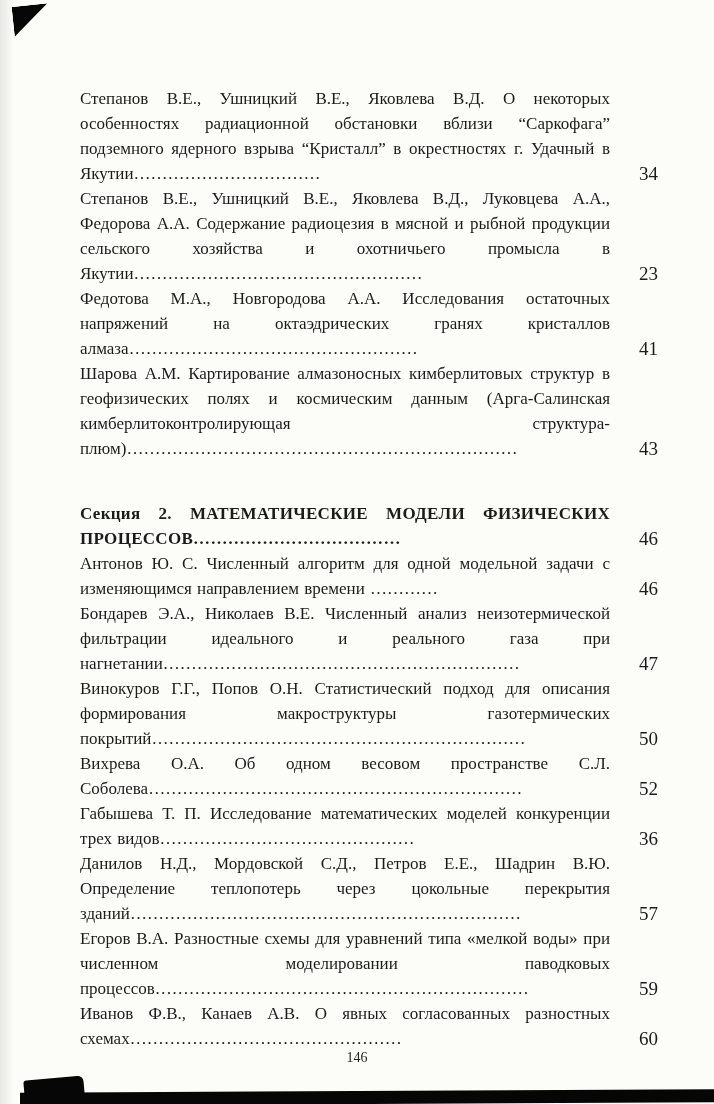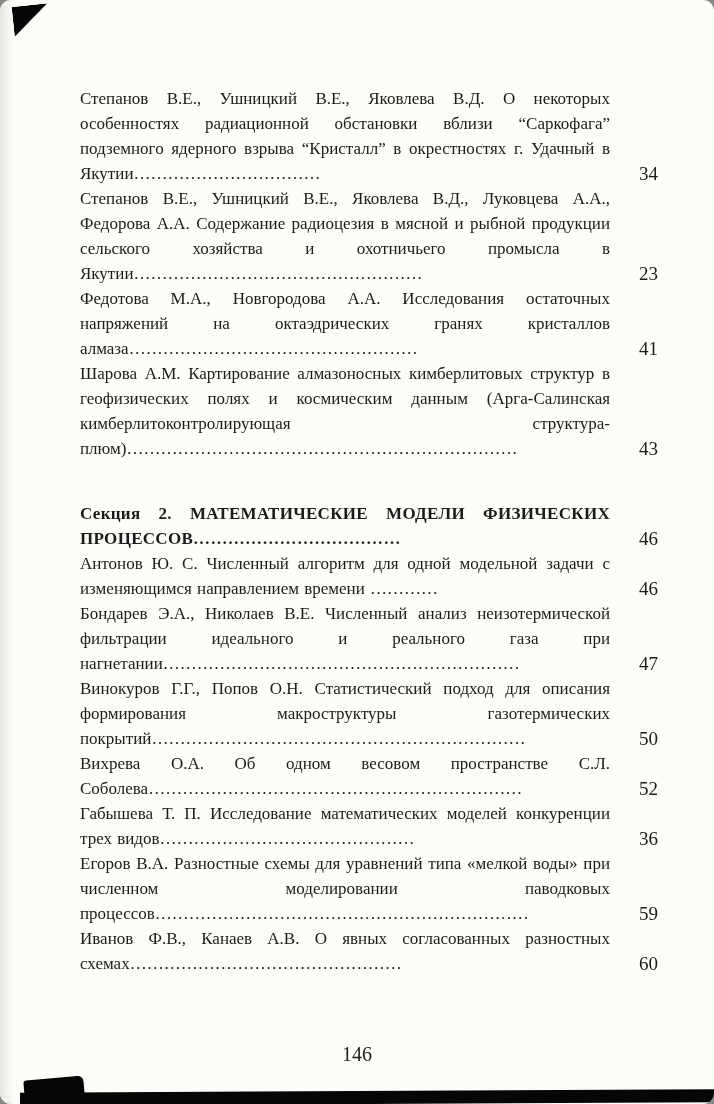--- a/index.html
+++ b/index.html
@@ -5,21 +5,20 @@
   html, body { margin: 0; padding: 0; background: #888; }
   .page {
     position: relative;
     width: 714px;
     height: 1104px;
     margin: 0 auto;
     background: #fcfcf8;
     font-family: "Liberation Serif", serif;
     color: #1b1b1b;
     overflow: hidden;
-    border-radius: 11px;
   }
   .gutter-shade {
     position: absolute;
     left: 0; top: 0; bottom: 0;
     width: 14px;
     background: linear-gradient(to right, #dededa, rgba(252,252,248,0));
     opacity: 0.7;
   }
   .content {
     position: absolute;
@@ -46,21 +45,21 @@
   .section .entry-text {
     font-weight: bold;
     letter-spacing: 0.3px;
     margin-top: 40px;
   }
   .footer {
     position: absolute;
     bottom: 38px;
     left: 0; right: 0;
     text-align: center;
-    font-size: 20px;
+    font-size: 14px;
     color: #222;
   }
   
   .artifact-top-left {
     position: absolute;
     top: 5px; left: 13px;
     width: 36px; height: 30px;
     background: #070707;
     clip-path: polygon(0 0, 100% 0, 55% 45%, 0 100%);
     transform: rotate(-6deg);
@@ -135,20 +134,24 @@
     <div class="entry">
       <div class="entry-text">Вихрева О.А. Об одном весовом пространстве С.Л. Соболева…………………………………………………………</div>
       <div class="entry-page">52</div>
     </div>
 
     <div class="entry">
       <div class="entry-text">Габышева Т. П. Исследование математических моделей конкуренции трех видов………………………………………</div>
       <div class="entry-page">36</div>
     </div>
 
+    <div class="entry">
+      <div class="entry-text">Данилов Н.Д., Мордовской С.Д., Петров Е.Е., Шадрин В.Ю. Определение теплопотерь через цокольные перекрытия зданий……………………………………………………………</div>
+      <div class="entry-page">57</div>
+    </div>
 
     <div class="entry">
       <div class="entry-text">Егоров В.А. Разностные схемы для уравнений типа «мелкой воды» при численном моделировании паводковых процессов…………………………………………………………</div>
       <div class="entry-page">59</div>
     </div>
 
     <div class="entry">
       <div class="entry-text">Иванов Ф.В., Канаев А.В. О явных согласованных разностных схемах…………………………………………</div>
       <div class="entry-page">60</div>
     </div>

